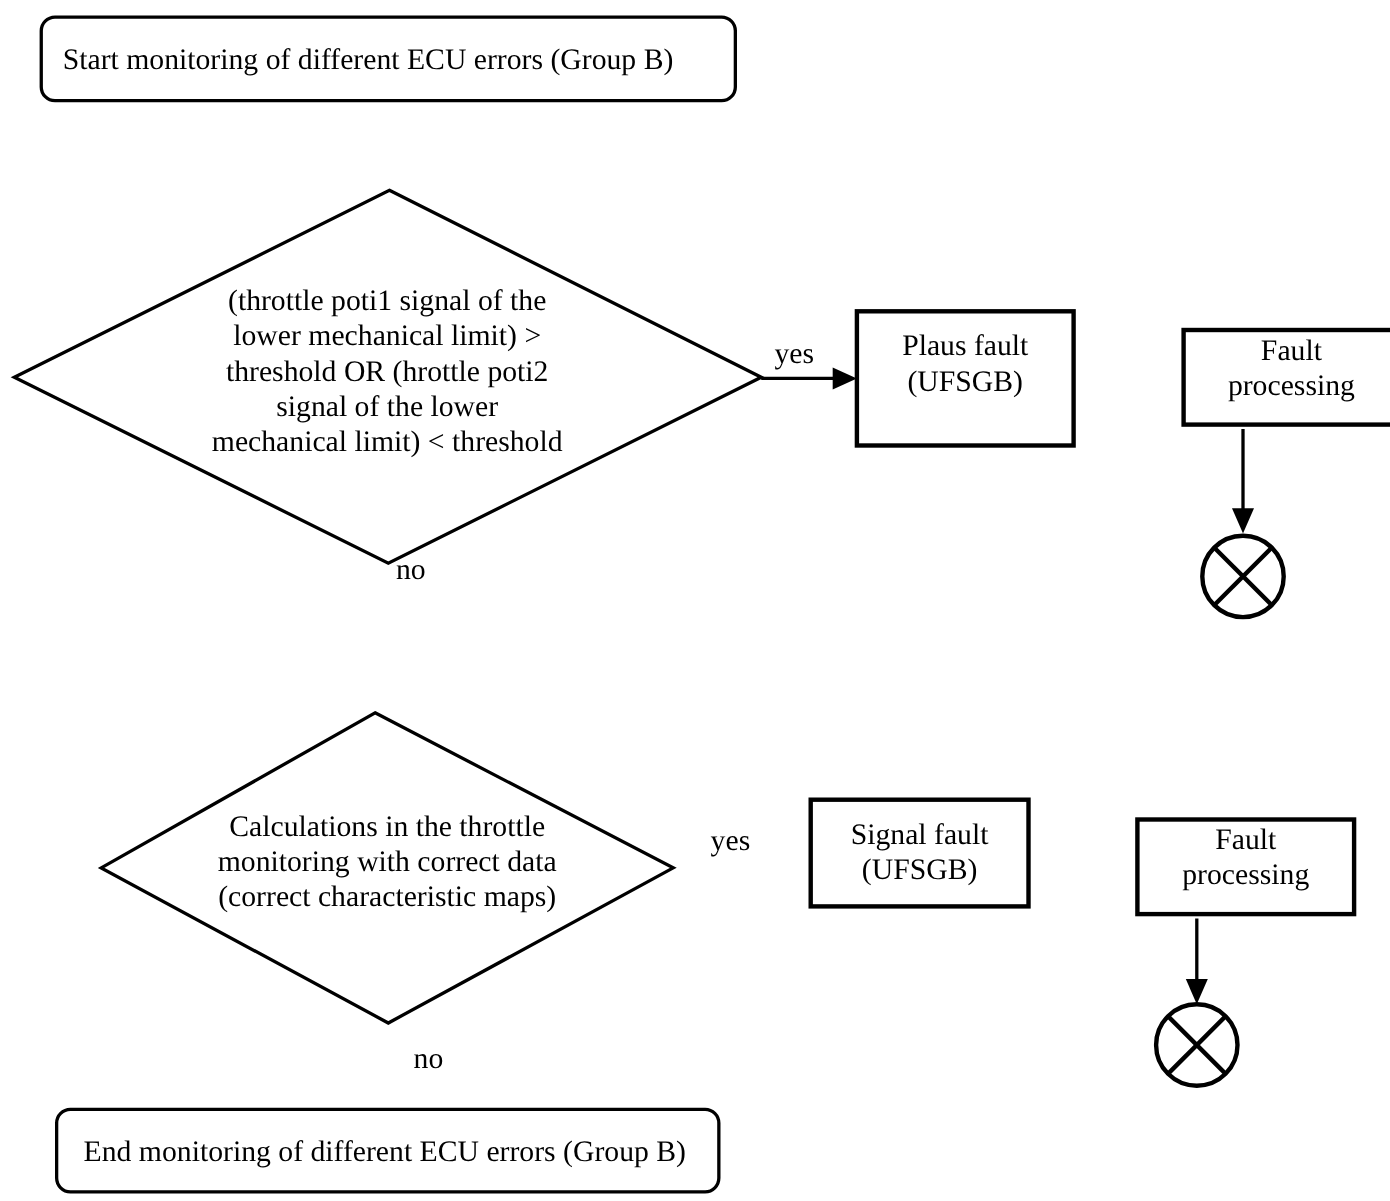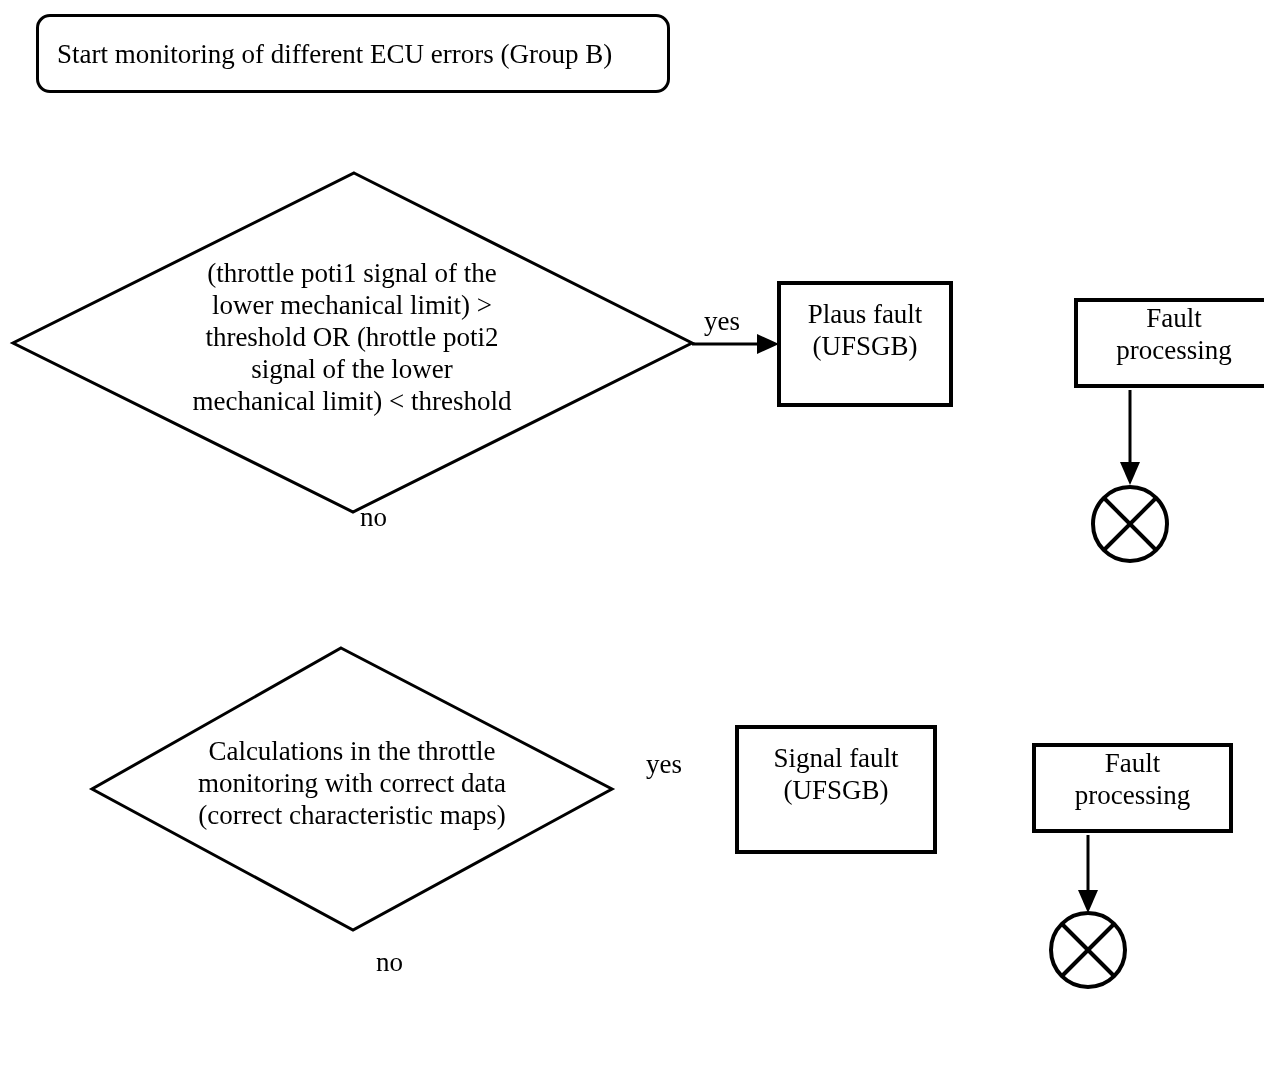--- a/index.html
+++ b/index.html
@@ -110,41 +110,44 @@
 
   <div class="diamond-text pre" style="left:172px; top:257px;">(throttle poti1 signal of the
 lower mechanical limit) &gt;
 threshold OR (hrottle poti2
 signal of the lower
 mechanical limit) &lt; threshold</div>
 
   <div class="floating-label" style="left:704px; top:305px; width:52px;">yes</div>
   <div class="floating-label" style="left:360px; top:501px; width:44px;">no</div>
 
-  <div class="process-box pad-top" style="left:777px; top:281px; width:176px; height:126px;">
+  <div class="process-box pad-top" style="left:777px; top:281px; width:201px; height:126px;">
     <span class="pre">Plaus fault
 (UFSGB)</span>
   </div>
 
   <div class="process-box v-center" style="left:1030px; top:298px; width:200px; height:90px;">
     <span class="pre">Fault
 processing</span>
   </div>
 
   <div class="diamond-text pre" style="left:172px; top:735px;">Calculations in the throttle
 monitoring with correct data
 (correct characteristic maps)</div>
 
   <div class="floating-label" style="left:646px; top:748px; width:52px;">yes</div>
   <div class="floating-label" style="left:376px; top:946px; width:44px;">no</div>
 
-  <div class="process-box pad-top" style="left:735px; top:725px; width:202px; height:129px;">
+  <div class="process-box pad-top" style="left:735px; top:725px; width:202px; height:101px;">
     <span class="pre">Signal fault
 (UFSGB)</span>
   </div>
 
   <div class="process-box v-center" style="left:988px; top:743px; width:201px; height:90px;">
     <span class="pre">Fault
 processing</span>
   </div>
 
+  <div class="terminator" style="left:50px; top:1007px; width:605px; height:78px; padding-left:23px;">
+    <span>End monitoring of different ECU errors (Group B)</span>
+  </div>
 
 </div>
 
 </body></html>

